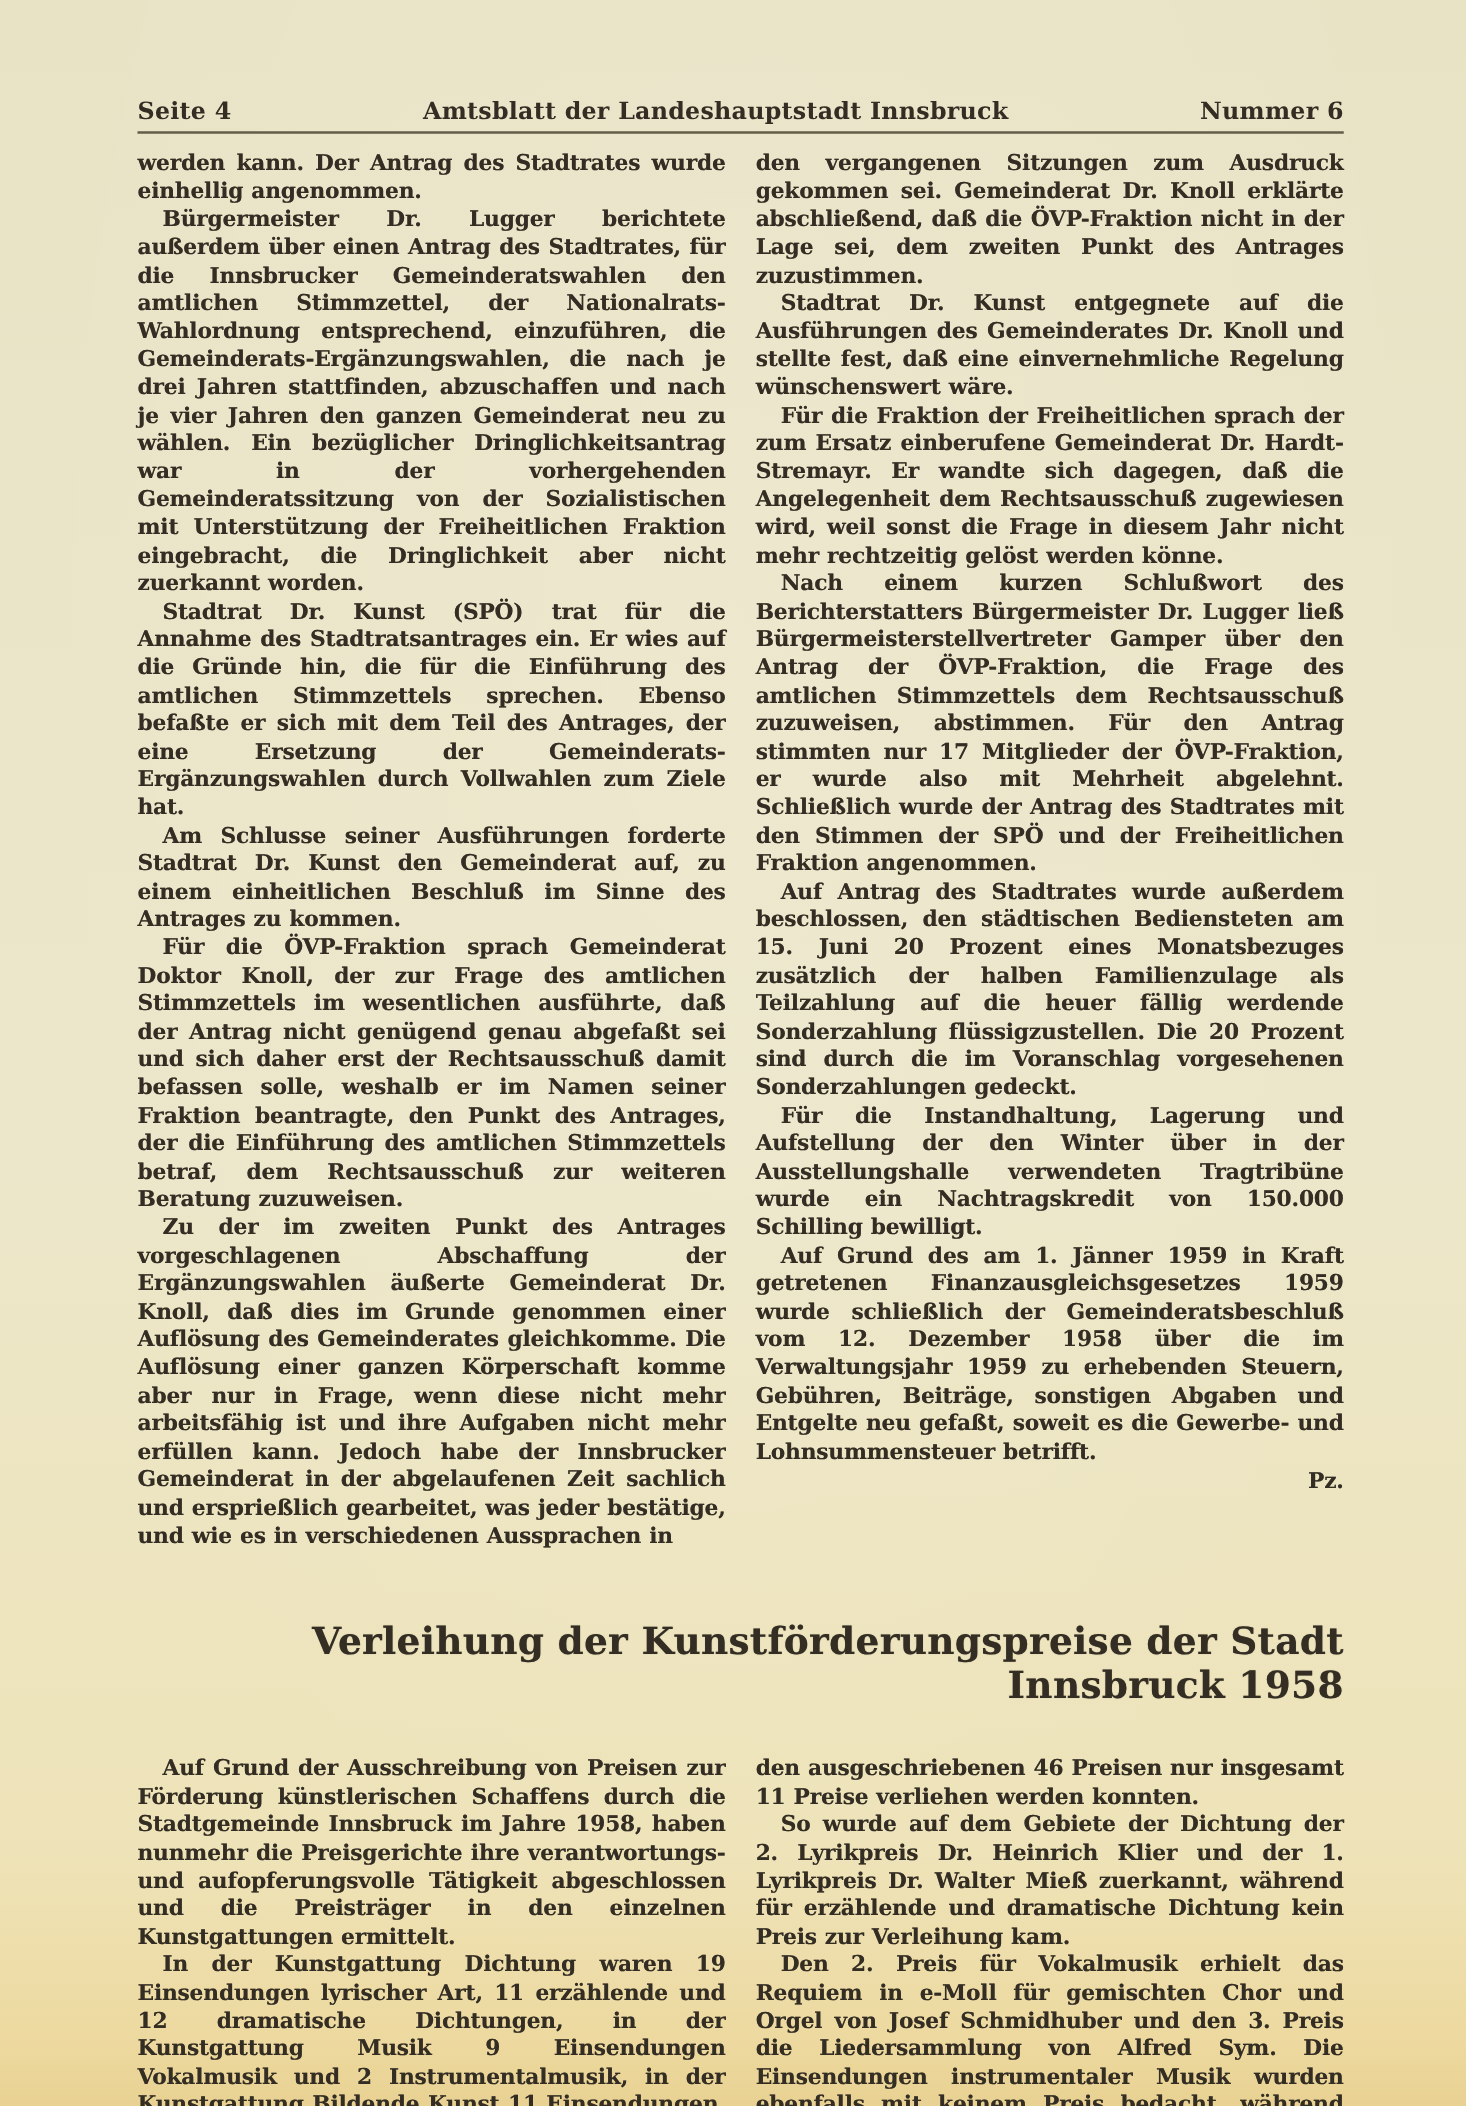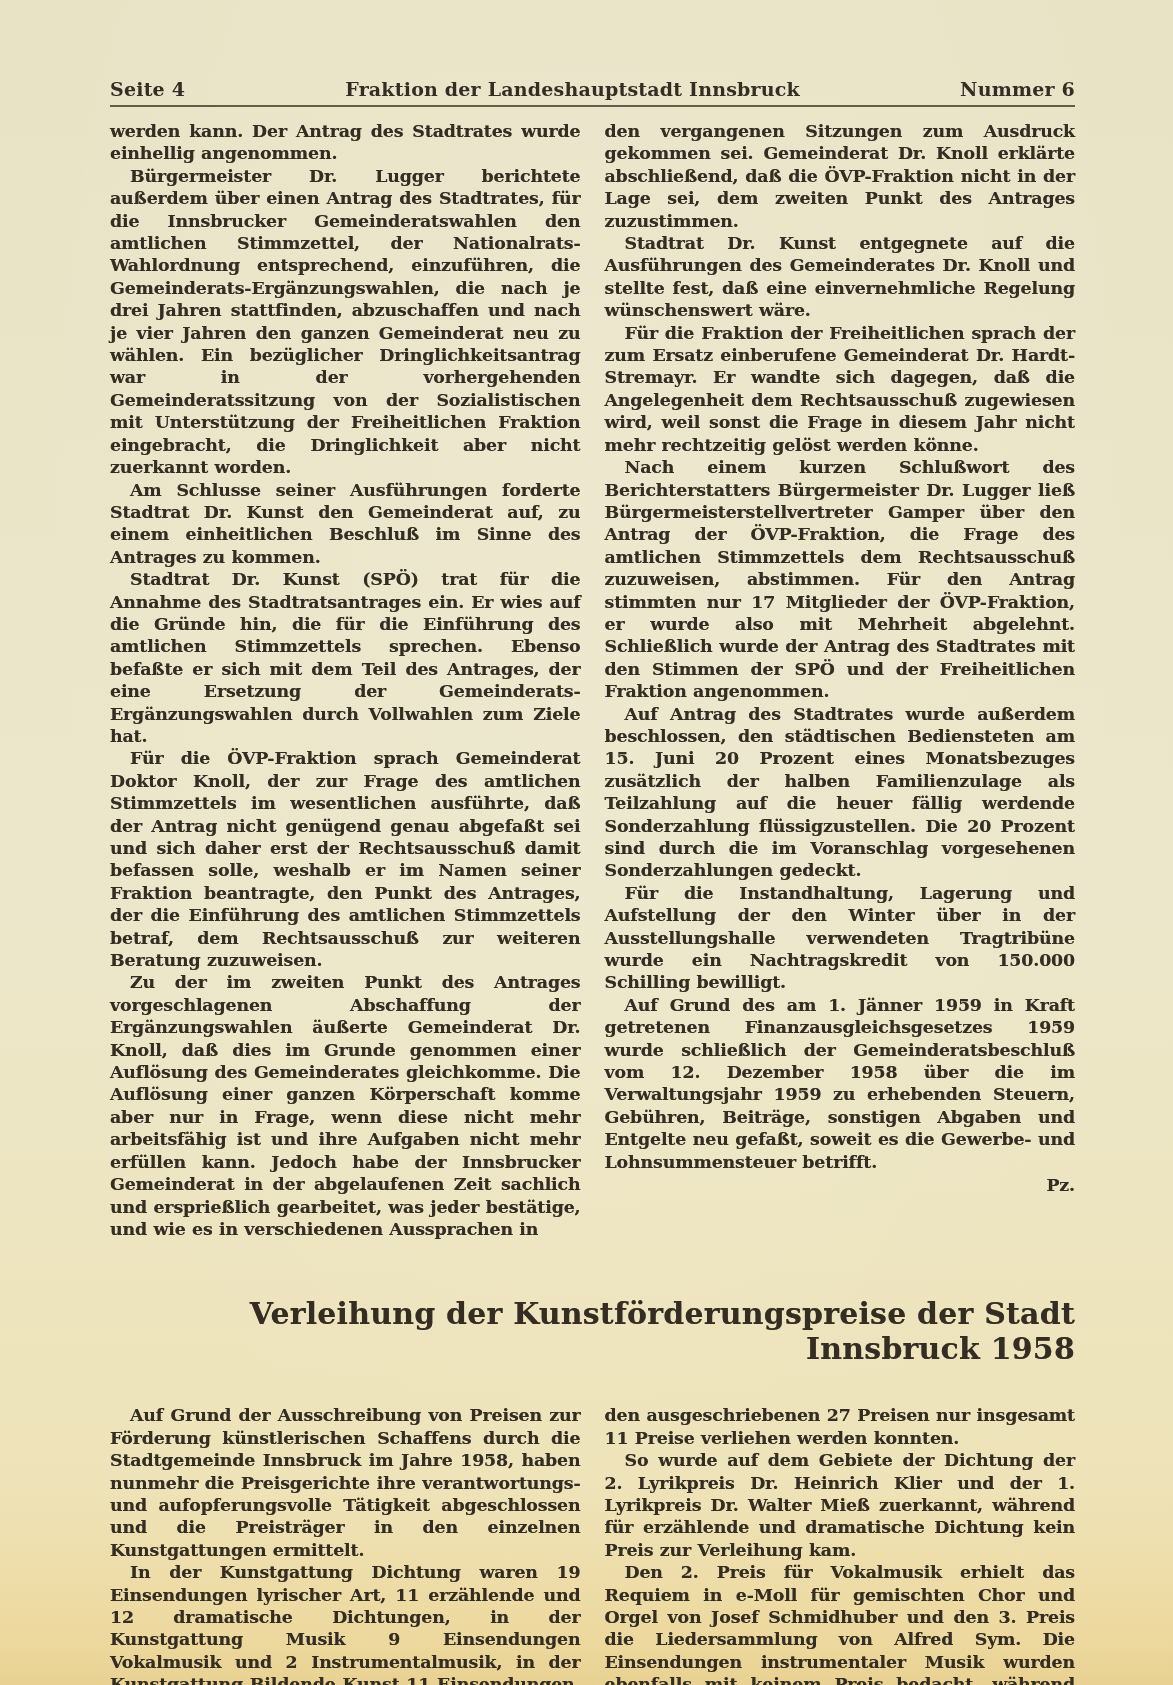--- a/index.html
+++ b/index.html
@@ -77,32 +77,32 @@
     text-shadow: 0 0 0.6px rgba(58, 51, 38, 0.5);
   }
 </style>
 </head>
 <body>
 
 <div class="page">
 
   <header class="masthead">
     <span class="left">Seite 4</span>
-    <span class="center">Fraktion der Landeshauptstadt Innsbruck</span>
+    <span class="center">Amtsblatt der Landeshauptstadt Innsbruck</span>
     <span class="right">Nummer 6</span>
   </header>
 
   <hr class="rule">
 
   <section class="columns">
     <div class="col">
         <p class="">werden kann. Der Antrag des Stadtrates wurde einhellig angenommen.</p>
         <p class="indent">Bürgermeister Dr. Lugger berichtete außerdem über einen Antrag des Stadtrates, für die Innsbrucker Gemeinderatswahlen den amtlichen Stimmzettel, der Nationalrats-Wahlordnung entsprechend, einzuführen, die Gemeinderats-Ergänzungswahlen, die nach je drei Jahren stattfinden, abzuschaffen und nach je vier Jahren den ganzen Gemeinderat neu zu wählen. Ein bezüglicher Dringlichkeitsantrag war in der vorhergehenden Gemeinderatssitzung von der Sozialistischen mit Unterstützung der Freiheitlichen Fraktion eingebracht, die Dringlichkeit aber nicht zuerkannt worden.</p>
+        <p class="indent">Stadtrat Dr. Kunst (SPÖ) trat für die Annahme des Stadtratsantrages ein. Er wies auf die Gründe hin, die für die Einführung des amtlichen Stimmzettels sprechen. Ebenso befaßte er sich mit dem Teil des Antrages, der eine Ersetzung der Gemeinderats-Ergänzungswahlen durch Vollwahlen zum Ziele hat.</p>
         <p class="indent">Am Schlusse seiner Ausführungen forderte Stadtrat Dr. Kunst den Gemeinderat auf, zu einem einheitlichen Beschluß im Sinne des Antrages zu kommen.</p>
-        <p class="indent">Stadtrat Dr. Kunst (SPÖ) trat für die Annahme des Stadtratsantrages ein. Er wies auf die Gründe hin, die für die Einführung des amtlichen Stimmzettels sprechen. Ebenso befaßte er sich mit dem Teil des Antrages, der eine Ersetzung der Gemeinderats-Ergänzungswahlen durch Vollwahlen zum Ziele hat.</p>
         <p class="indent">Für die ÖVP-Fraktion sprach Gemeinderat Doktor Knoll, der zur Frage des amtlichen Stimmzettels im wesentlichen ausführte, daß der Antrag nicht genügend genau abgefaßt sei und sich daher erst der Rechtsausschuß damit befassen solle, weshalb er im Namen seiner Fraktion beantragte, den Punkt des Antrages, der die Einführung des amtlichen Stimmzettels betraf, dem Rechtsausschuß zur weiteren Beratung zuzuweisen.</p>
         <p class="indent">Zu der im zweiten Punkt des Antrages vorgeschlagenen Abschaffung der Ergänzungswahlen äußerte Gemeinderat Dr. Knoll, daß dies im Grunde genommen einer Auflösung des Gemeinderates gleichkomme. Die Auflösung einer ganzen Körperschaft komme aber nur in Frage, wenn diese nicht mehr arbeitsfähig ist und ihre Aufgaben nicht mehr erfüllen kann. Jedoch habe der Innsbrucker Gemeinderat in der abgelaufenen Zeit sachlich und ersprießlich gearbeitet, was jeder bestätige, und wie es in verschiedenen Aussprachen in</p>
       </div>
     <div class="col">
         <p class="">den vergangenen Sitzungen zum Ausdruck gekommen sei. Gemeinderat Dr. Knoll erklärte abschließend, daß die ÖVP-Fraktion nicht in der Lage sei, dem zweiten Punkt des Antrages zuzustimmen.</p>
         <p class="indent">Stadtrat Dr. Kunst entgegnete auf die Ausführungen des Gemeinderates Dr. Knoll und stellte fest, daß eine einvernehmliche Regelung wünschenswert wäre.</p>
         <p class="indent">Für die Fraktion der Freiheitlichen sprach der zum Ersatz einberufene Gemeinderat Dr. Hardt-Stremayr. Er wandte sich dagegen, daß die Angelegenheit dem Rechtsausschuß zugewiesen wird, weil sonst die Frage in diesem Jahr nicht mehr rechtzeitig gelöst werden könne.</p>
         <p class="indent">Nach einem kurzen Schlußwort des Berichterstatters Bürgermeister Dr. Lugger ließ Bürgermeisterstellvertreter Gamper über den Antrag der ÖVP-Fraktion, die Frage des amtlichen Stimmzettels dem Rechtsausschuß zuzuweisen, abstimmen. Für den Antrag stimmten nur 17 Mitglieder der ÖVP-Fraktion, er wurde also mit Mehrheit abgelehnt. Schließlich wurde der Antrag des Stadtrates mit den Stimmen der SPÖ und der Freiheitlichen Fraktion angenommen.</p>
         <p class="indent">Auf Antrag des Stadtrates wurde außerdem beschlossen, den städtischen Bediensteten am 15. Juni 20 Prozent eines Monatsbezuges zusätzlich der halben Familienzulage als Teilzahlung auf die heuer fällig werdende Sonderzahlung flüssigzustellen. Die 20 Prozent sind durch die im Voranschlag vorgesehenen Sonderzahlungen gedeckt.</p>
         <p class="indent">Für die Instandhaltung, Lagerung und Aufstellung der den Winter über in der Ausstellungshalle verwendeten Tragtribüne wurde ein Nachtragskredit von 150.000 Schilling bewilligt.</p>
@@ -111,19 +111,19 @@
   </section>
 
   <h1 class="headline">Verleihung der Kunstförderungspreise der Stadt Innsbruck 1958</h1>
 
   <section class="columns">
     <div class="col">
         <p class="indent">Auf Grund der Ausschreibung von Preisen zur Förderung künstlerischen Schaffens durch die Stadtgemeinde Innsbruck im Jahre 1958, haben nunmehr die Preisgerichte ihre verantwortungs- und aufopferungsvolle Tätigkeit abgeschlossen und die Preisträger in den einzelnen Kunstgattungen ermittelt.</p>
         <p class="indent">In der Kunstgattung Dichtung waren 19 Einsendungen lyrischer Art, 11 erzählende und 12 dramatische Dichtungen, in der Kunstgattung Musik 9 Einsendungen Vokalmusik und 2 Instrumentalmusik, in der Kunstgattung Bildende Kunst 11 Einsendungen, auf dem Gebiete der Malerei (insgesamt 49 Gemälde), 5 Einsendungen auf dem Gebiete der Architektur und 7 Einsendungen auf dem Gebiete der Bildhauerei zu beurteilen.</p>
       </div>
     <div class="col">
-        <p class="">den ausgeschriebenen 27 Preisen nur insgesamt 11 Preise verliehen werden konnten.</p>
+        <p class="">den ausgeschriebenen 46 Preisen nur insgesamt 11 Preise verliehen werden konnten.</p>
         <p class="indent">So wurde auf dem Gebiete der Dichtung der 2. Lyrikpreis Dr. Heinrich Klier und der 1. Lyrikpreis Dr. Walter Mieß zuerkannt, während für erzählende und dramatische Dichtung kein Preis zur Verleihung kam.</p>
         <p class="indent">Den 2. Preis für Vokalmusik erhielt das Requiem in e-Moll für gemischten Chor und Orgel von Josef Schmidhuber und den 3. Preis die Liedersammlung von Alfred Sym. Die Einsendungen instrumentaler Musik wurden ebenfalls mit keinem Preis bedacht, während auf dem Gebiete der Oper überhaupt kein Werk zur Beurteilung vorlag.</p>
       </div>
   </section>
 
 </div>
 
 </body></html>

